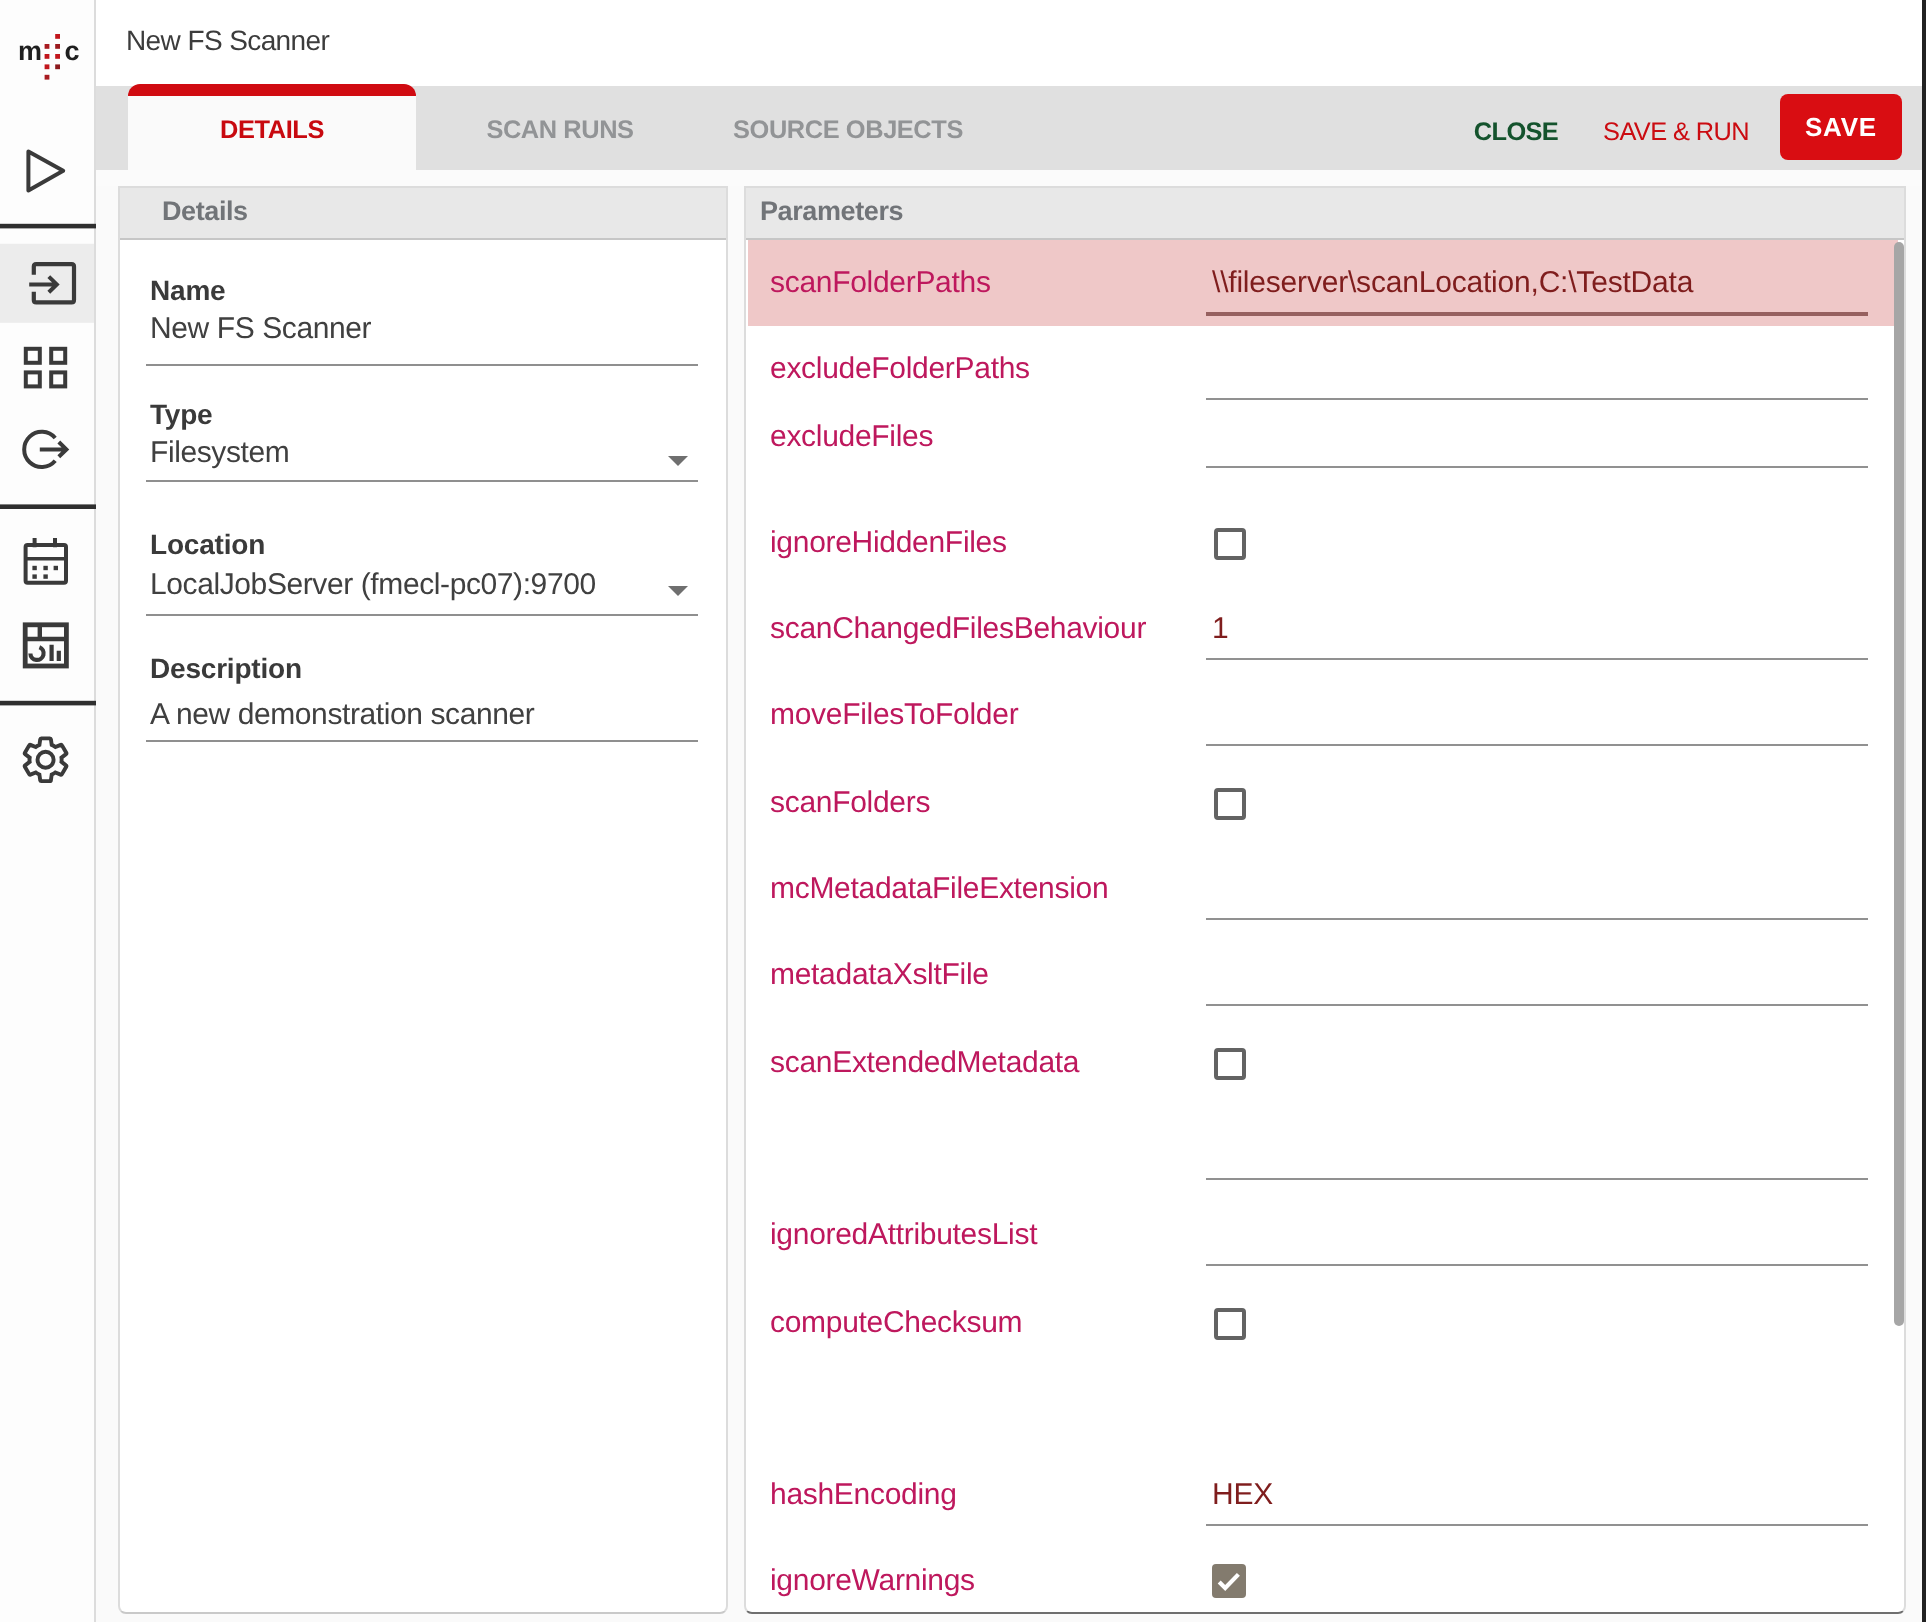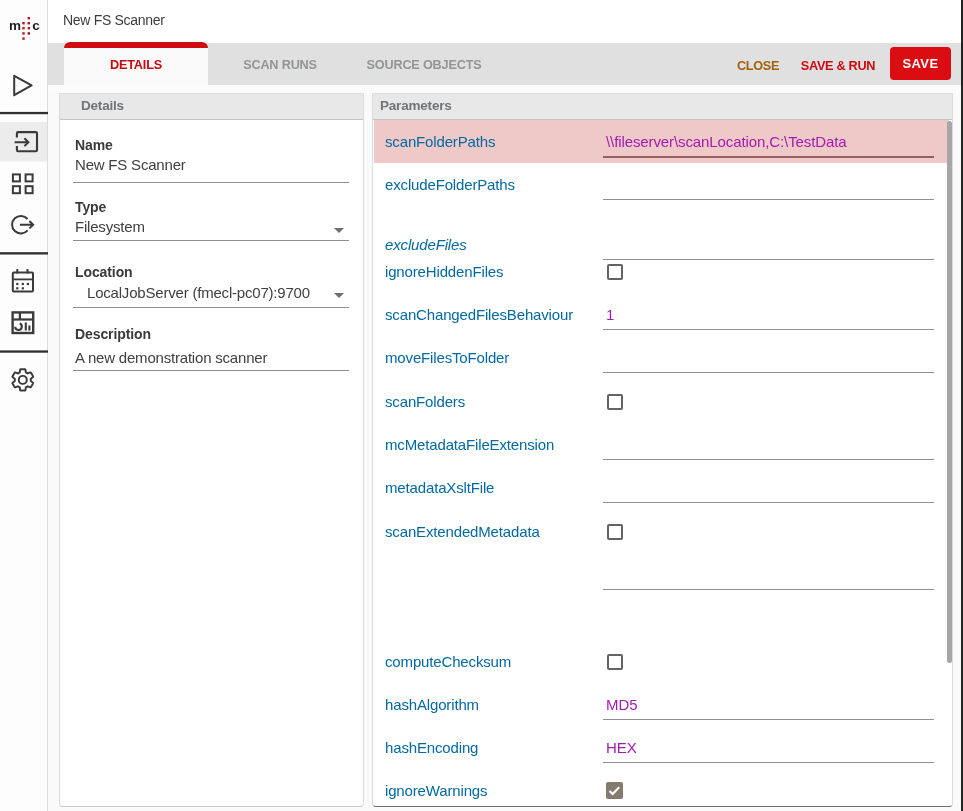--- a/index.html
+++ b/index.html
@@ -12,42 +12,42 @@
 #sidebar svg { position:absolute; left:0; top:0; }
 
 
 #topbar { left:48px; top:0; width:915px; height:43px; background:#ffffff; }
 #title { left:63px; top:12px; font-size:14px; letter-spacing:-0.3px; color:#3c3c3c; }
 
 
 #tabbar { left:48px; top:43px; width:915px; height:42px; background:#e0e0e0; }
 .tab { position:absolute; top:0; width:144px; height:30px; text-align:center; font-size:12.7px; font-weight:bold; color:#929496; line-height:44px; letter-spacing:-0.2px; }
 .tab.active { background:#fafafa; color:#c8090f; border-top:6px solid #d00b11; border-radius:6px 6px 0 0; line-height:34px; margin-top:-1px; height:43px; }
-#btn-close { left:660px; top:0; width:100px; height:42px; text-align:center; line-height:46px; font-size:12.7px; font-weight:bold; color:#a16207; letter-spacing:-0.3px; }
-#btn-saverun { left:740px; top:0; width:100px; height:42px; text-align:center; line-height:46px; font-size:12.7px; font-weight:bold; color:#cb0b11; letter-spacing:-0.3px; }
+#btn-close { left:660px; top:0; width:100px; height:42px; text-align:center; line-height:46px; font-size:12.7px; font-weight:bold; color:#14532d; letter-spacing:-0.3px; }
+#btn-saverun { left:740px; top:0; width:100px; height:42px; text-align:center; line-height:46px; font-size:12.7px; font-weight:normal; color:#cb0b11; letter-spacing:-0.3px; }
 #btn-save { left:842px; top:4px; width:61px; height:33px; background:#d90d12; border-radius:4px; color:#ffffff; font-size:13px; font-weight:bold; text-align:center; line-height:34px; letter-spacing:0.4px; }
 
 #topstrip { left:48px; top:85px; width:915px; height:8px; background:#fbfbfb; }
 
 
 .panel { position:absolute; background:#ffffff; border:1px solid #dcdcdc; }
 .phead { position:absolute; left:0; top:0; right:0; height:26px; background:#e8e8e8; border-bottom:1px solid #c6c6c6; font-size:13.5px; font-weight:bold; color:#717478; line-height:24px; letter-spacing:-0.2px; }
 #details { left:59px; top:93px; width:305px; height:714px; border-bottom-color:#c9c9c9; border-radius:0 0 4px 4px; overflow:hidden; }
 #params  { left:372px; top:93px; width:581px; height:714px; border-bottom-color:#6f6f6f; border-radius:0 0 4px 4px; overflow:hidden; }
 
 
 .flabel { position:absolute; left:15px; height:16px; line-height:16px; font-size:14px; font-weight:bold; color:#3a3a3a; letter-spacing:-0.1px; }
 .fvalue { position:absolute; left:15px; height:18px; line-height:18px; font-size:15px; color:#404040; letter-spacing:-0.2px; }
 .fline  { position:absolute; left:13px; width:276px; height:1px; background:#8f8f8f; }
 .farrow { position:absolute; left:274px; width:0; height:0; border-left:5.5px solid transparent; border-right:5.5px solid transparent; border-top:5.5px solid #6f6f6f; }
 
 
 .prow { position:absolute; left:1px; width:575px; height:43px; }
-.plabel { position:absolute; left:11px; top:0; height:30px; line-height:43px; font-size:15px; color:#0369a1; letter-spacing:-0.15px; }
-.pvalue { position:absolute; left:232px; top:0; height:43px; line-height:43px; font-size:15px; color:#a21caf; letter-spacing:-0.1px; }
+.plabel { position:absolute; left:11px; top:0; height:30px; line-height:43px; font-size:15px; color:#be185d; letter-spacing:-0.15px; }
+.pvalue { position:absolute; left:232px; top:0; height:43px; line-height:43px; font-size:15px; color:#7f1d1d; letter-spacing:-0.1px; }
 .pline { position:absolute; left:229px; top:36px; width:331px; height:1px; background:#919191; }
 .pink { background:#efc8c8; }
 .pink .pline { background:#96605f; height:2px; }
 .cbox { position:absolute; left:233px; top:14.3px; width:15.5px; height:16px; border:2px solid #636363; border-radius:2px; }
 .cbox.checked { border:none; background:#837b6e; border-radius:2px; width:16.5px; height:16.5px; top:12.8px; left:232px; }
 
 
 #sthumb { left:947px; top:121px; width:5px; height:542px; background:#a6a6a6; border-radius:3px; z-index:6; }
 
 
@@ -73,40 +73,40 @@
 <div id="details" class="panel">
   <div class="phead"><span style="margin-left:21px;">Details</span></div>
   <div class="flabel" style="top:42.6px;">Name</div>
   <div class="fvalue" style="top:61.9px;">New FS Scanner</div>
   <div class="fline" style="top:88.3px;"></div>
   <div class="flabel" style="top:104.7px;">Type</div>
   <div class="fvalue" style="top:123.7px;">Filesystem</div>
   <div class="farrow" style="top:134.3px;"></div>
   <div class="fline" style="top:146.4px;"></div>
   <div class="flabel" style="top:170.2px;">Location</div>
-  <div class="fvalue" style="top:190px;margin-left:12px;">LocalJobServer (fmecl-pc07):9700</div>
+  <div class="fvalue" style="top:190px;">LocalJobServer (fmecl-pc07):9700</div>
   <div class="farrow" style="top:199.2px;"></div>
   <div class="fline" style="top:213.2px;"></div>
   <div class="flabel" style="top:232.4px;">Description</div>
   <div class="fvalue" style="top:255px;">A new demonstration scanner</div>
   <div class="fline" style="top:275.8px;"></div>
 </div>
 
 <div id="params" class="panel">
   <div class="phead"><span style="margin-left:7px;">Parameters</span></div>
   <div class="prow pink" style="top:25.9px;">
       <div class="plabel">scanFolderPaths</div>
       <div class="pvalue">\\fileserver\scanLocation,C:\TestData</div>
       <div class="pline"></div>
     </div>
   <div class="prow" style="top:69.2px;">
       <div class="plabel">excludeFolderPaths</div>
       <div class="pline"></div>
     </div>
-  <div class="prow" style="top:129px;font-style:italic;">
+  <div class="prow" style="top:103px;">
       <div class="plabel">excludeFiles</div>
       <div class="pline"></div>
     </div>
   <div class="prow" style="top:155.8px;">
       <div class="plabel">ignoreHiddenFiles</div>
       <div class="cbox"></div>
     </div>
   <div class="prow" style="top:199.1px;">
       <div class="plabel">scanChangedFilesBehaviour</div>
       <div class="pvalue">1</div>
@@ -128,28 +128,27 @@
       <div class="plabel">metadataXsltFile</div>
       <div class="pline"></div>
     </div>
   <div class="prow" style="top:415.6px;">
       <div class="plabel">scanExtendedMetadata</div>
       <div class="cbox"></div>
     </div>
   <div class="prow" style="top:458.9px;">
       <div class="pline"></div>
     </div>
+  <div class="prow" style="top:502.2px;">
+      <div class="plabel">ignoredAttributesList</div>
+      <div class="pline"></div>
+    </div>
   <div class="prow" style="top:545.5px;padding-left:36px;">
       <div class="plabel">computeChecksum</div>
       <div class="cbox"></div>
-    </div>
-  <div class="prow" style="top:588.8px;">
-      <div class="plabel">hashAlgorithm</div>
-      <div class="pvalue">MD5</div>
-      <div class="pline"></div>
     </div>
   <div class="prow" style="top:632.1px;">
       <div class="plabel">hashEncoding</div>
       <div class="pvalue">HEX</div>
       <div class="pline"></div>
     </div>
   <div class="prow" style="top:675.4px;">
       <div class="plabel">ignoreWarnings</div>
       <div class="cbox checked"><svg width="17" height="17" viewBox="0 0 17 17">
           <path d="M3.6 9l3 3 6.6-6.8" fill="none" stroke="#ffffff" stroke-width="2.1"></path>

